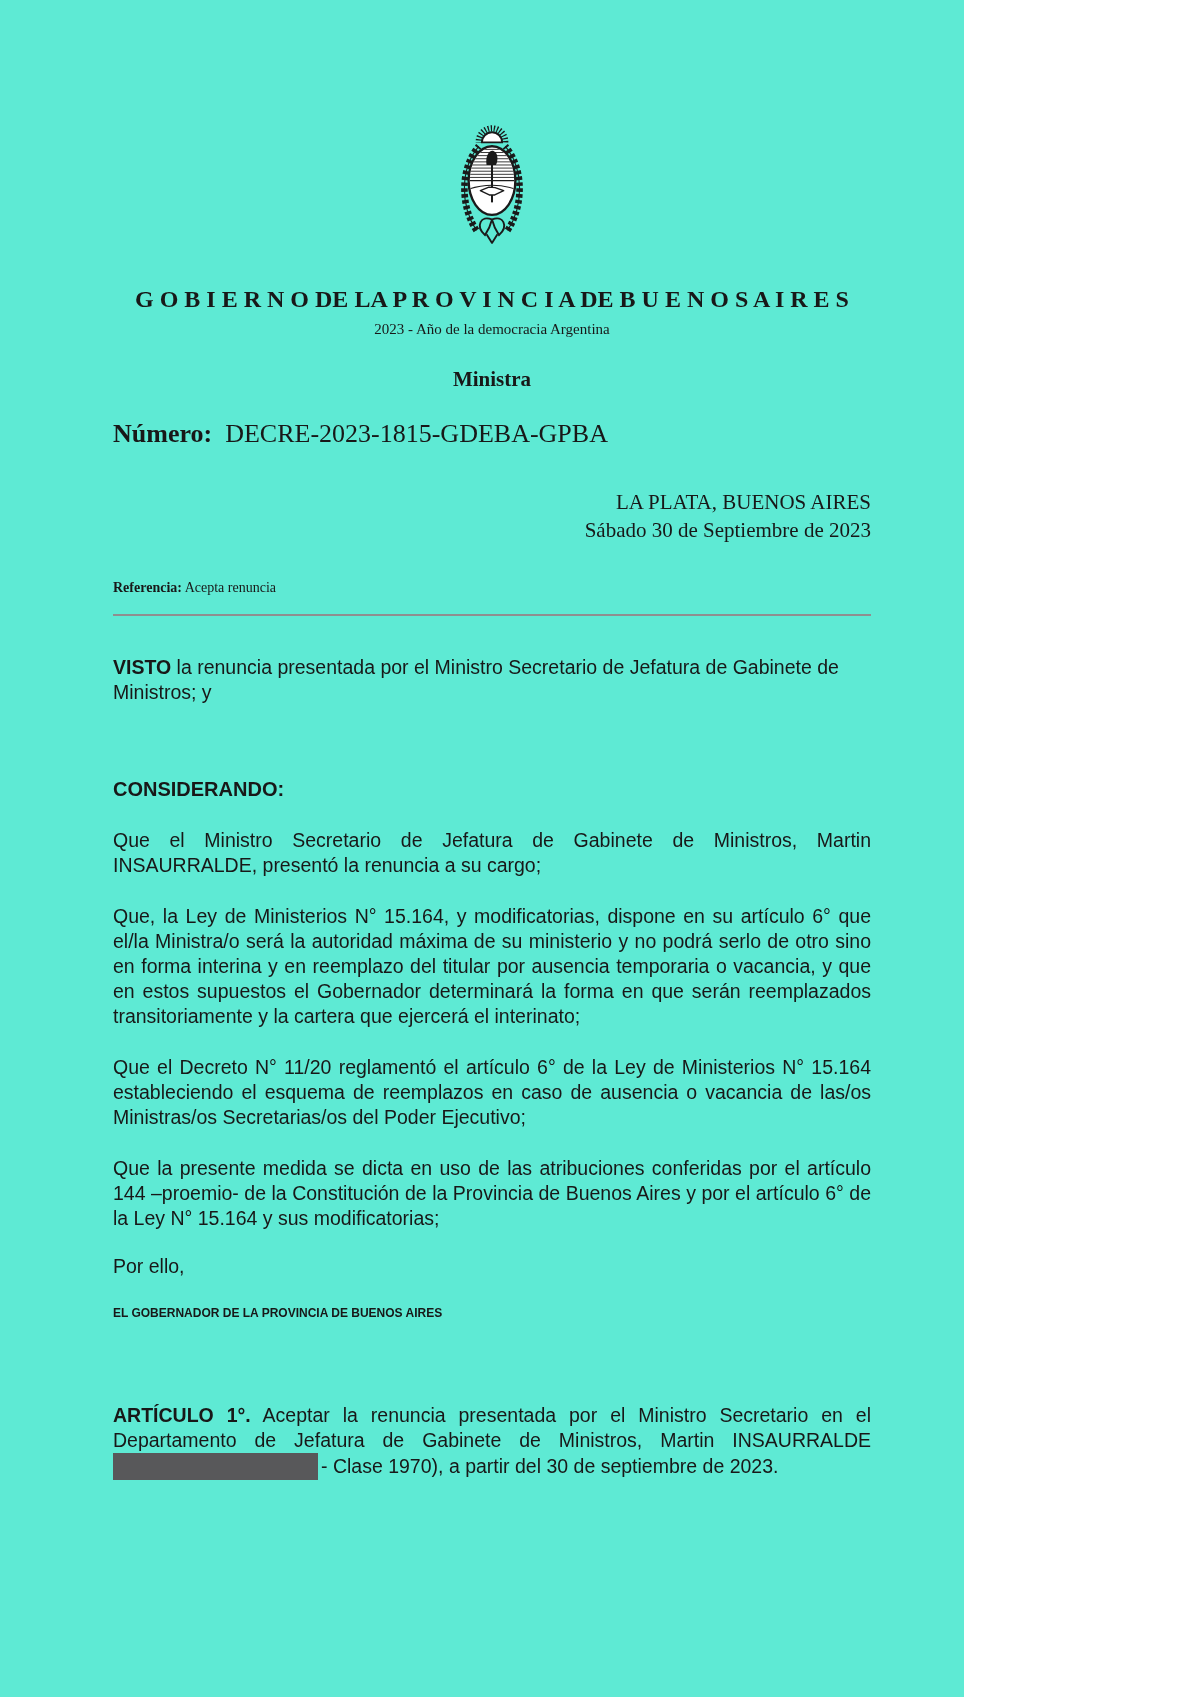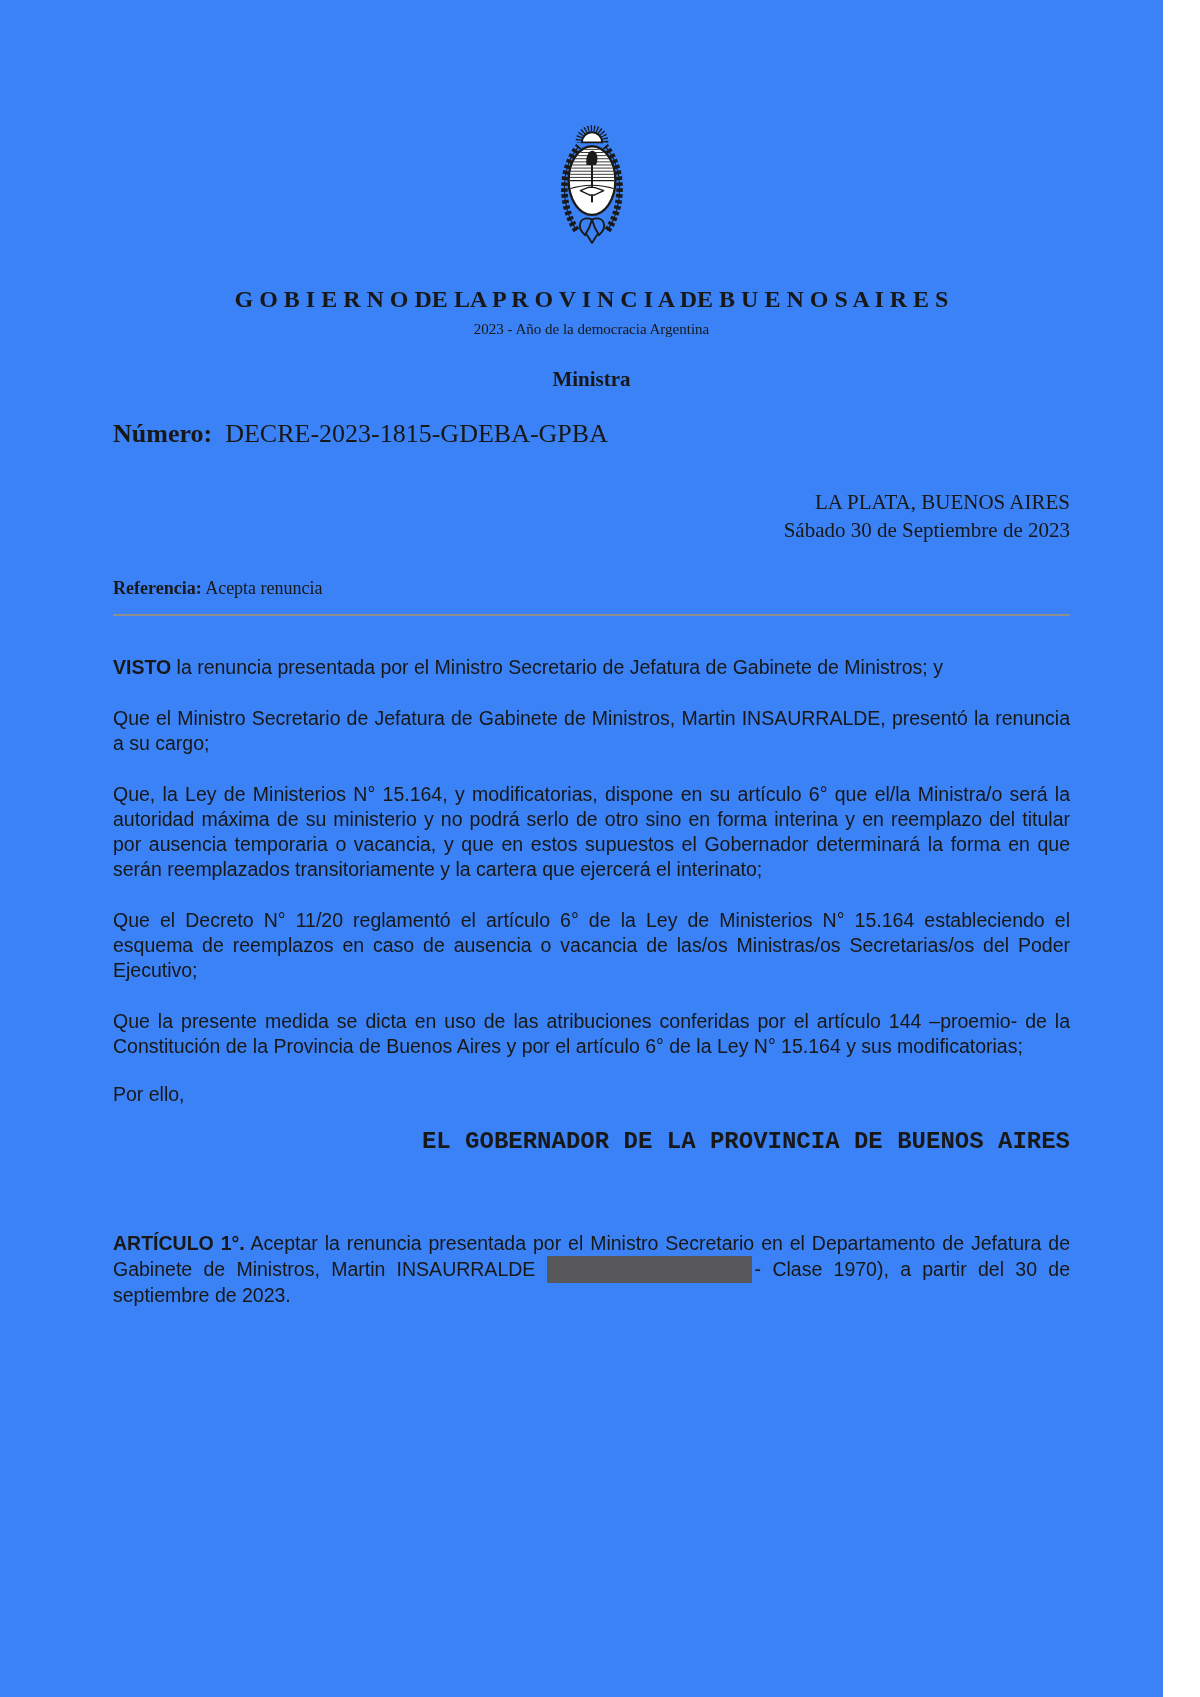--- a/index.html
+++ b/index.html
@@ -1,21 +1,21 @@
 <!DOCTYPE html>
 <html lang="es"><head>
 <meta charset="utf-8">
 <title>Decreto DECRE-2023-1815-GDEBA-GPBA</title>
 <style>
   html,body{margin:0;padding:0;background:#ffffff;}
   .page{
     position:relative;
-    width:1163px;
+    width:964px;
     height:1697px;
-    background:#3b82f6;
+    background:#5eead4;
     color:#181818;
     overflow:hidden;
     box-sizing:border-box;
     padding:0 93px 8px 113px; 
     font-family:"Liberation Serif","DejaVu Serif",serif;
   }
   
   .emblem-wrap{
     margin-top:112px;
     text-align:center;
@@ -49,42 +49,42 @@
   }
   .number-line .lbl{font-weight:bold;}
   .place-date{
     margin-top:40px;
     text-align:right;
     font-size:21px;
     line-height:28px;
   }
   .reference-line{
     margin-top:30px;
-    font-size:18px;
+    font-size:14px;
     line-height:28px;
   }
   .reference-line .lbl{font-weight:bold;}
   .rule{
     border:none;
     height:2px;
     background:#8f8f8f;
     margin:12px 0 0 0;
   }
   
   .doc-body{
     font-family:"Liberation Sans","DejaVu Sans",sans-serif;
     font-size:19.5px;
     line-height:25px;
   }
   .doc-body p{margin:26px 0 0 0;text-align:justify;}
   p.visto{margin-top:39px;text-align:left;}
   p.visto .lbl{font-weight:bold;}
   p.considerando{margin-top:72px;font-weight:bold;font-size:20px;text-align:left;}
   p.por-ello{margin-top:23px;text-align:left;}
-  p.center-bold{margin-top:22px;text-align:right;font-weight:bold;font-size:24px;font-family:Liberation Mono, monospace;}
+  p.center-bold{margin-top:22px;text-align:left;font-weight:bold;font-size:12px;}
   p.decreta{margin-top:26px;}
   p.articulo{margin-top:77px;}
   p.articulo .lbl{font-weight:bold;}
   .redaction-bar{
     display:inline-block;
     width:205px;
     height:27px;
     background:#58585a;
     vertical-align:-7px;
     margin-right:3px;
@@ -165,20 +165,21 @@
   <div class="reference-line"><span class="lbl">Referencia:</span>
     <span>Acepta renuncia</span>
   </div>
 
   <hr class="rule">
 
   <div class="doc-body">
 
     <p class="visto"><span class="lbl">VISTO</span><span> la renuncia presentada por el Ministro Secretario de Jefatura de Gabinete de Ministros; y</span></p>
 
+    <p class="considerando">CONSIDERANDO:</p>
 
     <p>Que el Ministro Secretario de Jefatura de Gabinete de Ministros, Martin INSAURRALDE, presentó la renuncia a su cargo;</p>
     <p>Que, la Ley de Ministerios N° 15.164, y modificatorias, dispone en su artículo 6° que el/la Ministra/o será la autoridad máxima de su ministerio y no podrá serlo de otro sino en forma interina y en reemplazo del titular por ausencia temporaria o vacancia, y que en estos supuestos el Gobernador determinará la forma en que serán reemplazados transitoriamente y la cartera que ejercerá el interinato;</p>
     <p>Que el Decreto N° 11/20 reglamentó el artículo 6° de la Ley de Ministerios N° 15.164 estableciendo el esquema de reemplazos en caso de ausencia o vacancia de las/os Ministras/os Secretarias/os del Poder Ejecutivo;</p>
     <p>Que la presente medida se dicta en uso de las atribuciones conferidas por el artículo 144 –proemio- de la Constitución de la Provincia de Buenos Aires y por el artículo 6° de la Ley N° 15.164 y sus modificatorias;</p>
 
     <p class="por-ello">Por ello,</p>
 
     <p class="center-bold">EL GOBERNADOR DE LA PROVINCIA DE BUENOS AIRES</p>
 

